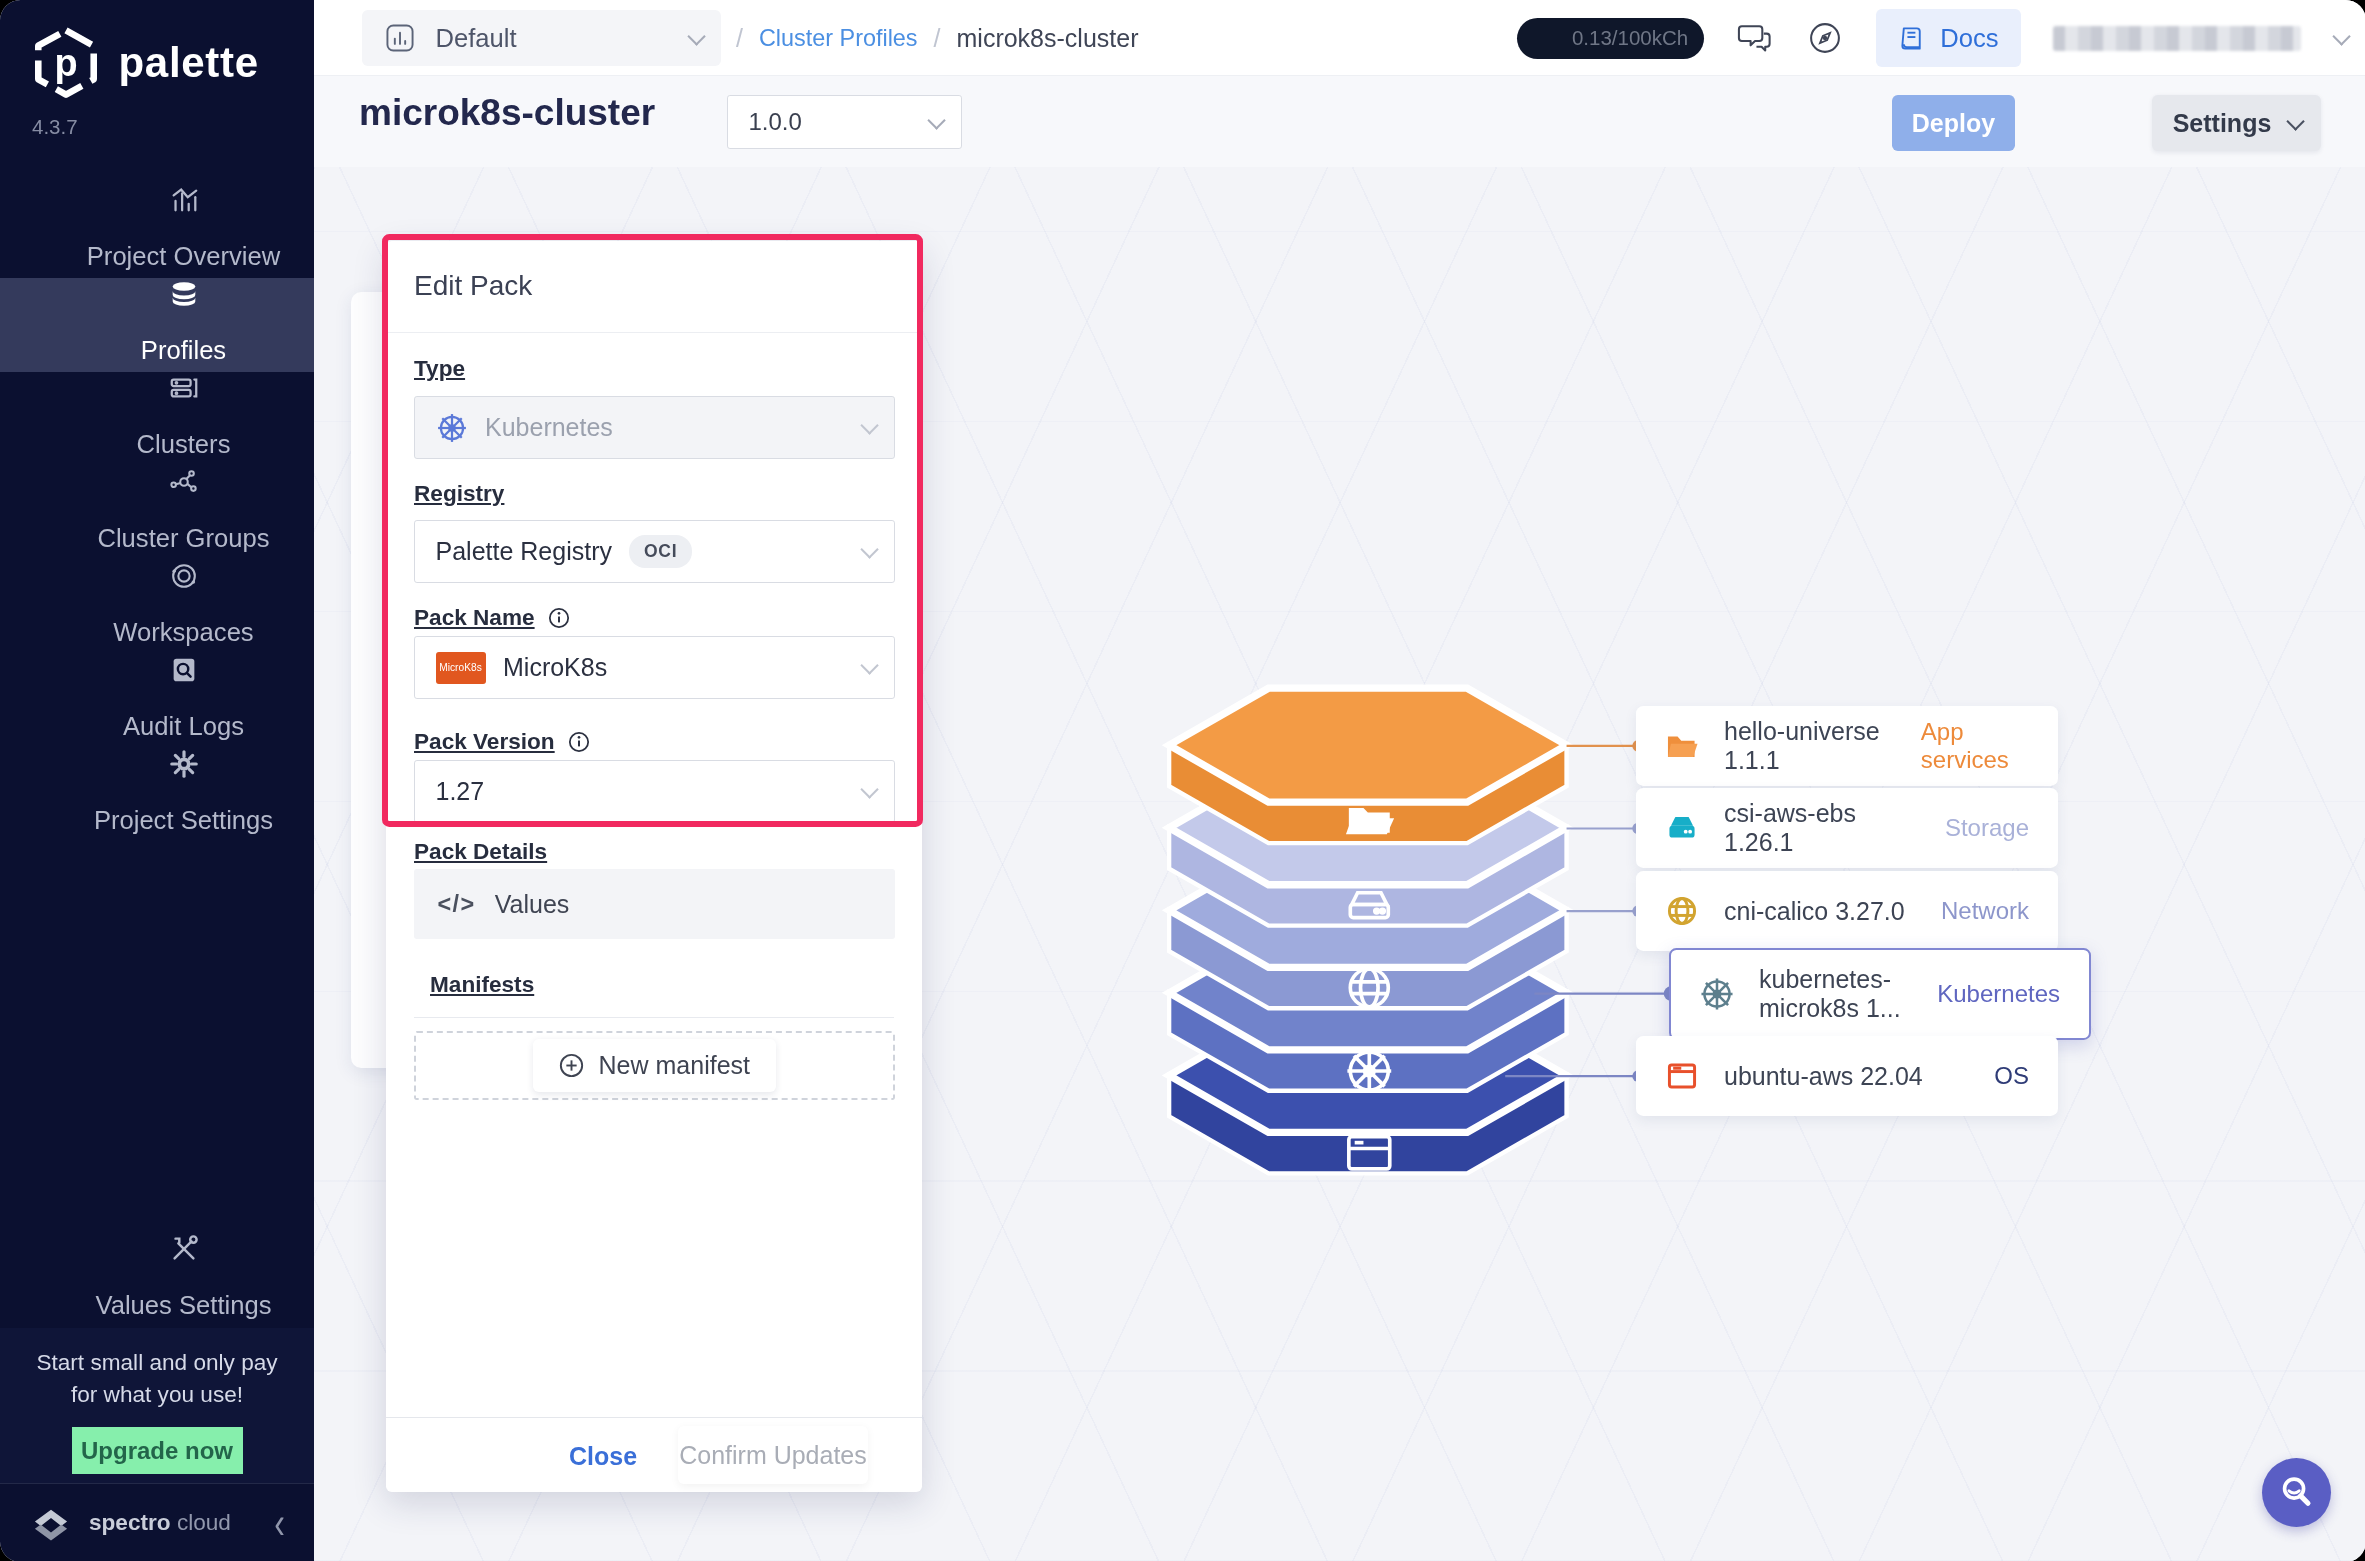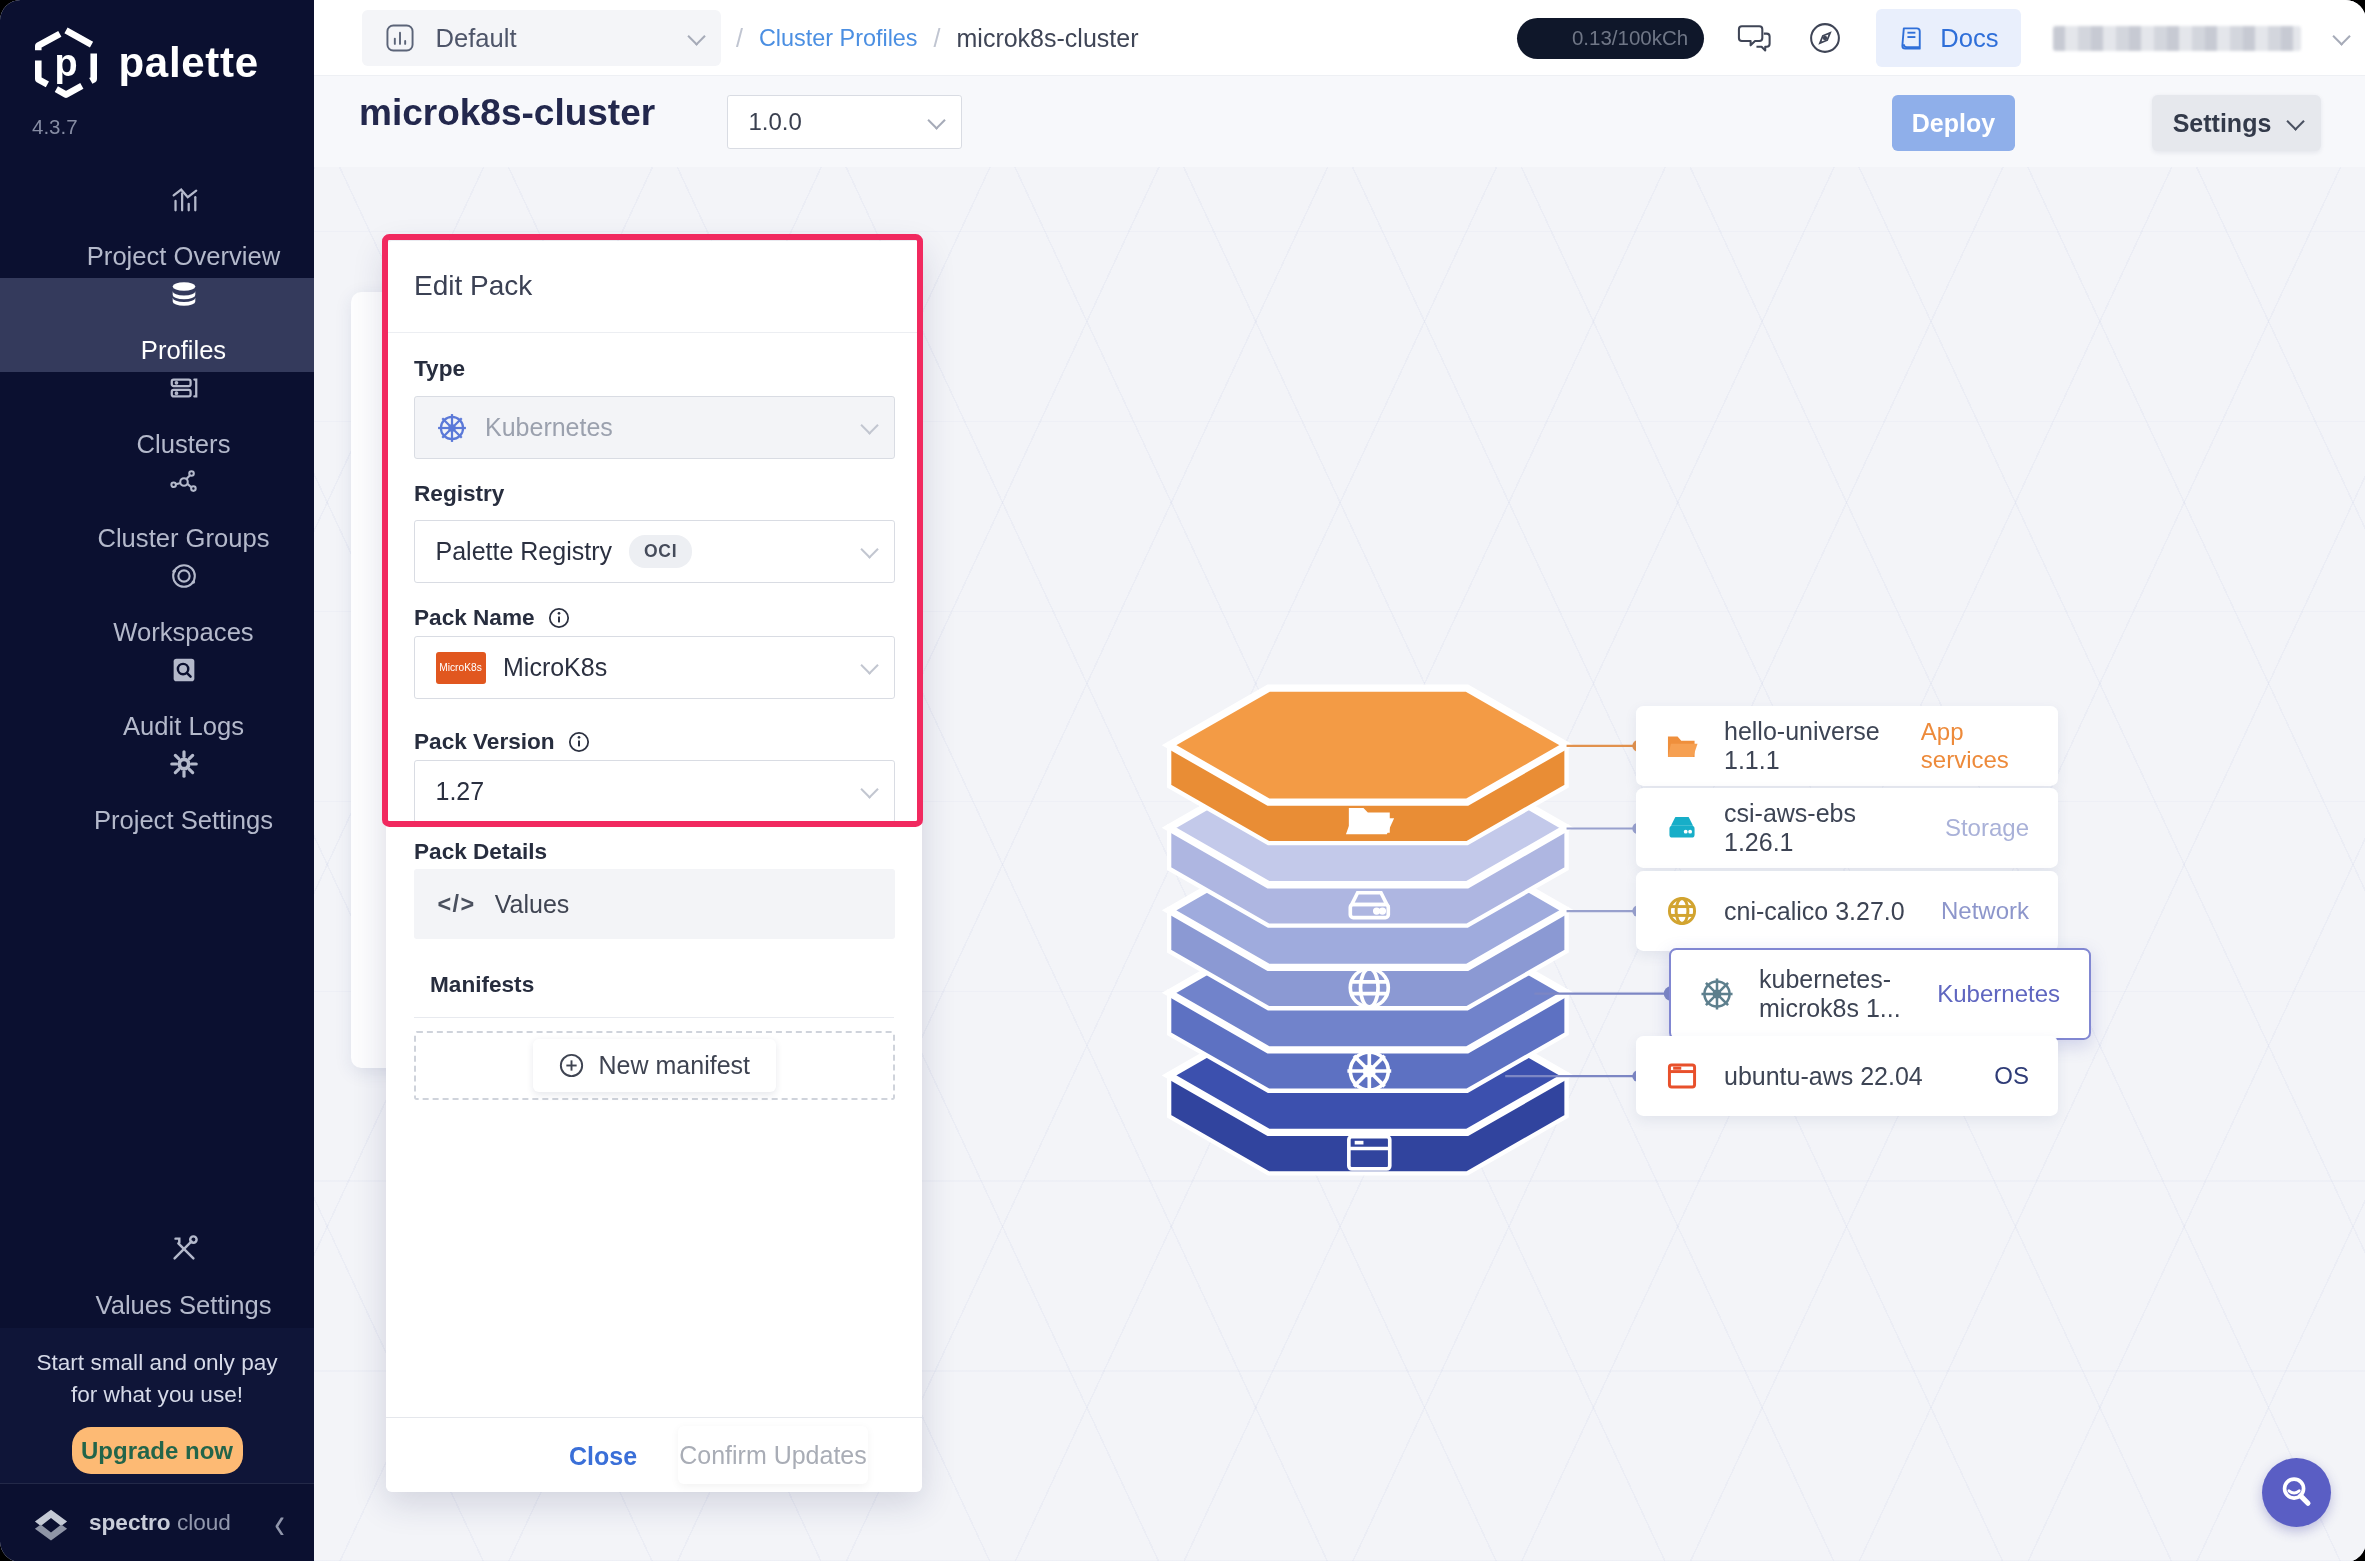--- a/index.html
+++ b/index.html
@@ -12,21 +12,21 @@
   .logo-hex { width:70px; height:73px; }
   .brand { color:#fff; font-size:42px; font-weight:bold; letter-spacing:0.7px; }
   .ver { position:absolute; left:32px; top:115px; color:#8필6; color:#868ca3; font-size:20.5px; }
   .nav { position:absolute; top:184px; left:0; right:0; }
   .nav-item { height:94px; display:flex; align-items:center; gap:26px; padding-left:53px; color:#b4b9cb; font-size:25.6px; cursor:pointer;flex-direction:column; }
   .nav-item.active { background:#343a5c; color:#ffffff; }
   .nav-item svg { width:32px; height:32px; flex:0 0 32px; }
   .tenant { position:absolute; top:1233px; left:0; right:0; }
   .promo { position:absolute; top:1328px; left:0; right:0; height:155px; background:#0f1538; text-align:center; }
   .promo-text { color:#d6dae8; font-size:22.6px; line-height:32px; padding-top:19px; }
-  .upgrade-btn { display:inline-block; margin-top:16px; width:171px; height:47px; line-height:47px; background:#fdba74; color:#23654a; font-size:24px; font-weight:bold; border-radius:19px; cursor:pointer; }
+  .upgrade-btn { display:inline-block; margin-top:16px; width:171px; height:47px; line-height:47px; background:#86efac; color:#23654a; font-size:24px; font-weight:bold; border-radius:0; cursor:pointer; }
   .side-footer { position:absolute; top:1483px; left:0; right:0; bottom:0; border-top:1.5px solid #232948; display:flex; align-items:center; padding:0 29px; gap:16px; }
   .sf-brand b { color:#c9cdd9; font-size:22.6px; }
   .sf-brand span { color:#9298ad; font-size:22.6px; }
   .collapse { margin-left:auto; color:#9096ab; font-size:32px; cursor:pointer; transform:scaleY(1.4); }
 
   
   .topbar { position:absolute; left:314px; top:0; right:0; height:76px; background:#fff; z-index:6; border-bottom:0.7px solid #eef0f4; }
   .proj-select { position:absolute; left:48px; top:10.2px; width:359px; height:56px; background:#f4f5f8; border-radius:5.8px; display:flex; align-items:center; gap:19px; padding:0 20.5px; cursor:pointer; }
   .proj-select .txt { color:#4e5569; font-size:25.6px; }
   .chev { width:13px; height:13px; border-right:2.2px solid #a6abb8; border-bottom:2.2px solid #a6abb8; transform:rotate(45deg) translateY(-2.9px); }
@@ -69,21 +69,21 @@
   .pack-card .nm { color:#3d4454; font-size:25px; }
   .pack-card .tp { margin-left:auto; font-size:24px; }
   .pack-card.k8s { border:2.2px solid #8187d2; height:92px; box-shadow:0 5.8px 17.5px rgba(80,90,180,.22); }
   .pc-icon { width:34px; height:34px; flex:0 0 34px; }
 
   
   .behind-card { position:absolute; left:351px; top:292px; width:73px; height:776px; background:#fdfdfe; border-radius:10.2px; box-shadow:0 4.4px 17.5px rgba(40,60,120,.10); z-index:2; }
   .modal { position:absolute; left:386px; top:241px; width:536px; height:1251px; background:#fff; border-radius:5.8px; box-shadow:0 10.2px 34px rgba(30,40,90,.16); z-index:3; }
   .modal-title { position:absolute; left:28px; top:29px; font-size:28px; color:#3b4154; }
   .modal-hr { position:absolute; left:0; right:0; top:91px; border-top:1.5px solid #eceef2; }
-  .fld-label { position:absolute; left:28px; font-size:22.6px; font-weight:600; color:#272d3e; display:flex; align-items:center; gap:13px; }
+  .fld-label { position:absolute; left:28px; font-size:22.6px; font-weight:600; color:#272d3e; display:flex; align-items:center; gap:13px;text-decoration:underline; }
   .select { position:absolute; left:28px; width:481px; height:63px; border:1.5px solid #d9dce3; border-radius:2.9px; background:#fff; display:flex; align-items:center; padding:0 20.5px; gap:17.5px; cursor:pointer; }
   .select .chev { margin-left:auto; border-color:#c2c6d0; }
   .select.disabled { background:#f3f4f7; cursor:default; }
   .select .val { color:#2b3040; font-size:25px; }
   .select.disabled .val { color:#9ba1ae; }
   .oci-pill { background:#edeff3; border-radius:16px; padding:5.8px 14.6px; font-size:17.5px; font-weight:bold; color:#454b5a; letter-spacing:0.7px; }
   .mk8s-badge { width:50px; height:32px; background:#e1571f; border-radius:2.9px; color:#fff; font-size:10.2px; display:flex; align-items:center; justify-content:center; }
   .values-row { position:absolute; left:28px; top:628px; width:481px; height:70px; background:#f3f4f7; border-radius:2.9px; display:flex; align-items:center; gap:19px; padding:0 23.4px; cursor:pointer; }
   .values-row .code { color:#4a505e; font-size:23.4px; font-weight:bold; letter-spacing:1.5px; }
   .values-row .val { color:#3f4452; font-size:25px; }

